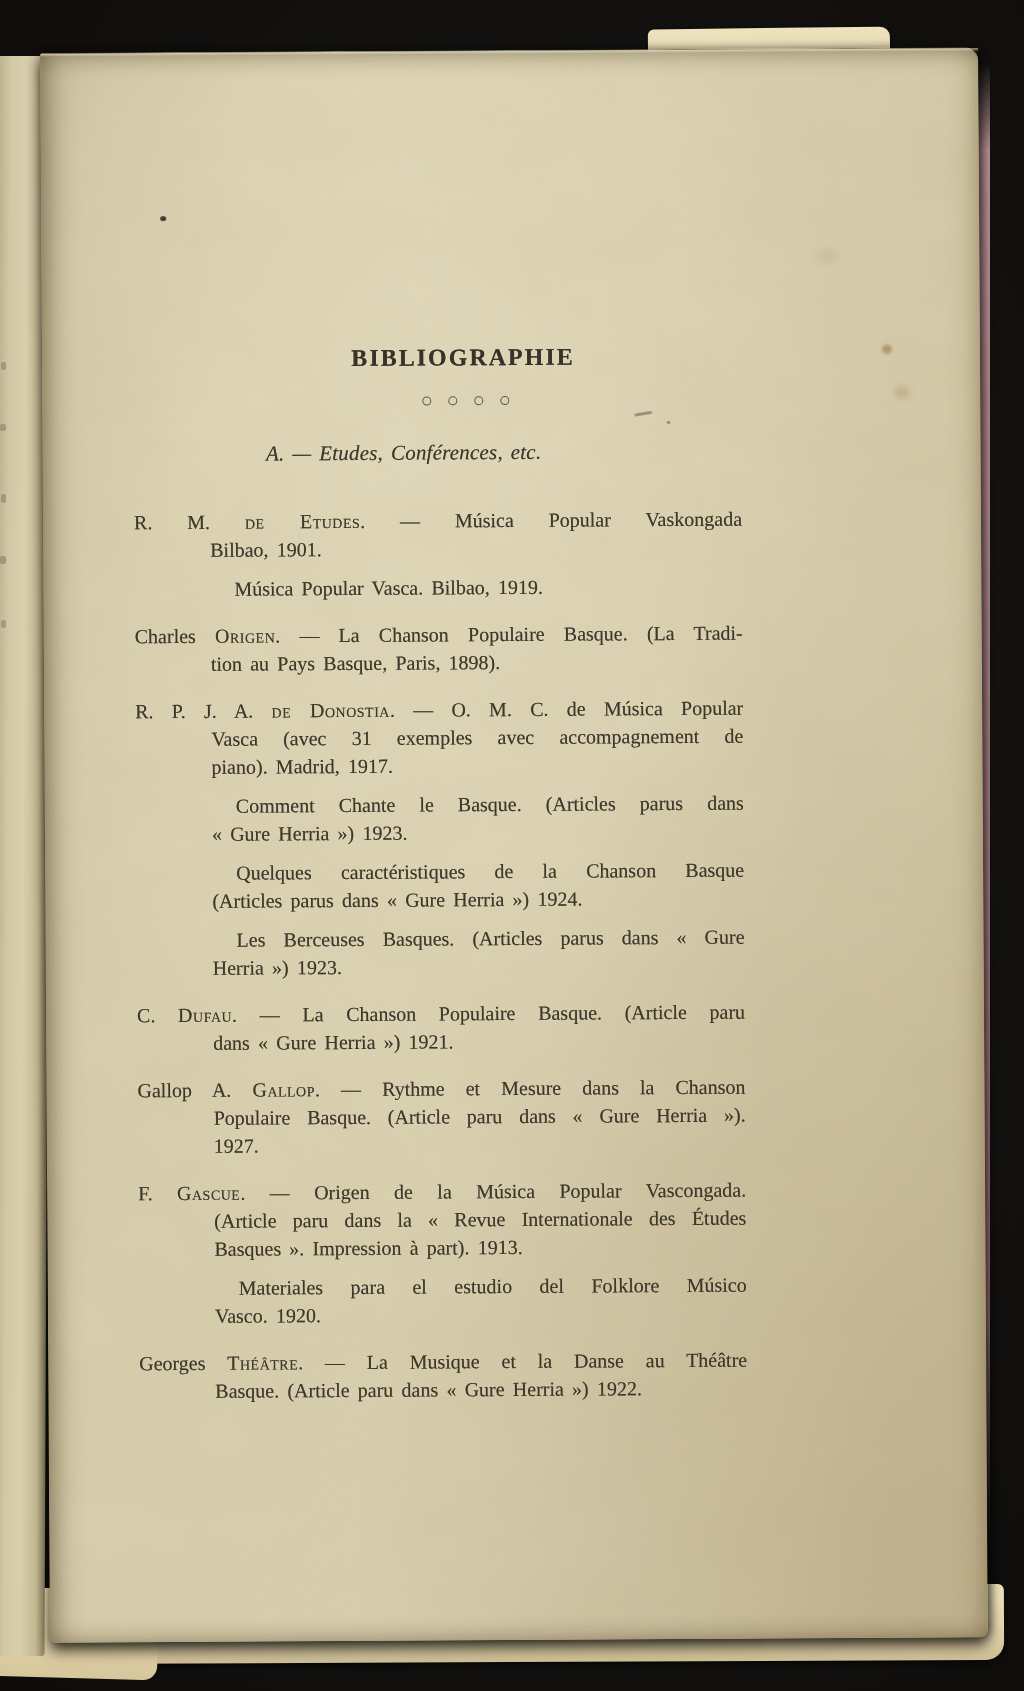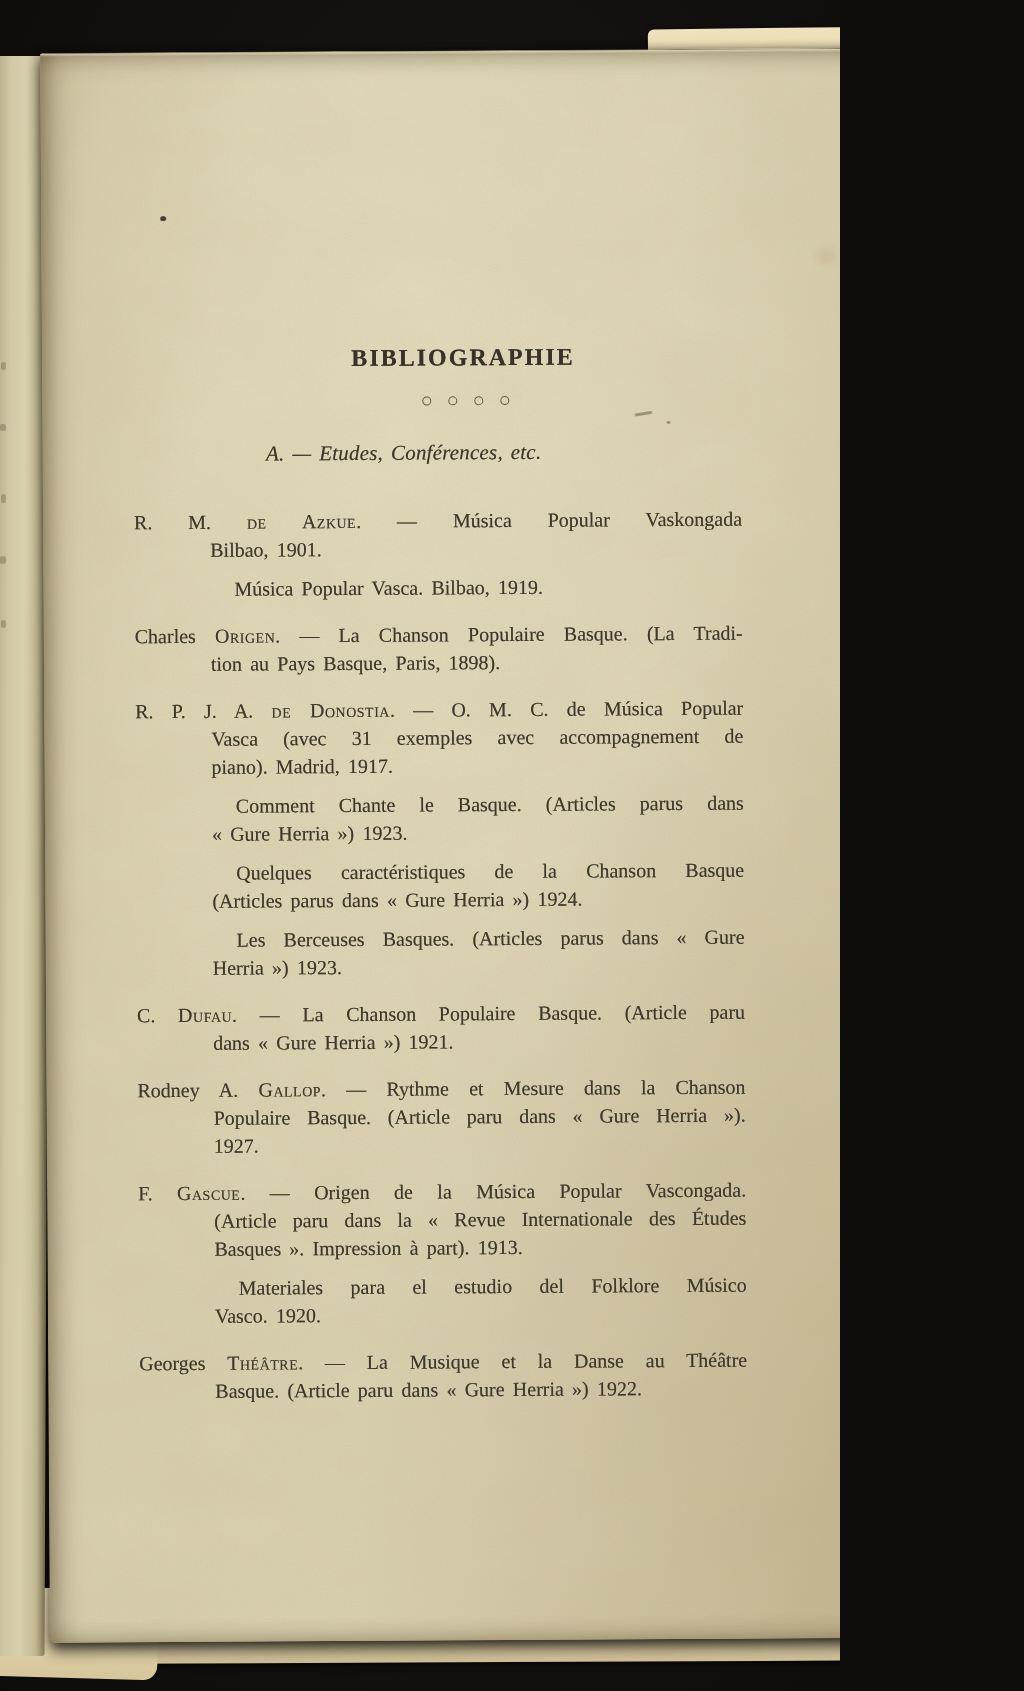--- a/index.html
+++ b/index.html
@@ -1,16 +1,16 @@
 <!DOCTYPE html>
 <html><head>
 <meta charset="utf-8">
 <style>
   html,body{margin:0;padding:0;background:#0e0d0c;}
-  .stage{position:relative;width:840px;height:1691px;overflow:hidden;
+  .stage{position:relative;width:1024px;height:1691px;overflow:hidden;
          background:radial-gradient(ellipse at 55% 45%, #1b1917 0%, #131211 55%, #0d0c0b 100%);}
   .stage *{box-sizing:border-box;}
 
   
   .back-tab{position:absolute;left:648px;top:28px;width:242px;height:40px;
             background:linear-gradient(#efe3bd,#dfd2a9);border-radius:6px 10px 0 0;
             transform:rotate(-.7deg);box-shadow:0 0 4px rgba(0,0,0,.5);}
   .pink-edge{position:absolute;left:972px;top:62px;width:18px;height:1480px;
              background:linear-gradient(180deg, rgba(184,143,147,0) 0%, #b88f93 6%, #b08489 55%, #a57b82 85%, rgba(165,123,130,0) 100%);
              border-radius:0 4px 4px 0;}
@@ -121,21 +121,21 @@
     <div class="fox2"></div>
     <div class="fox3"></div>
     <div class="mark-dash"></div>
     <div class="mark-dot"></div>
 
     <div class="title">BIBLIOGRAPHIE</div>
     <div class="ornament"><span class="ring"></span><span class="ring"></span><span class="ring"></span><span class="ring"></span></div>
     <div class="heading">A. — Etudes, Conférences, etc.</div>
     <div class="entries">
         <div class="entry main">
-          <div class="line first just"><span>R. M. </span><span class="sc">de Azkue</span><span>. — Música Popular Vaskongada</span></div>
+          <div class="line first just"><span>R. M. </span><span class="sc">de Etudes</span><span>. — Música Popular Vaskongada</span></div>
           <div class="line cont"><span>Bilbao, 1901.</span></div>
         </div>
         <div class="entry sub">
           <div class="line subfirst"><span>Música Popular Vasca. Bilbao, 1919.</span></div>
         </div>
         <div class="entry main">
           <div class="line first just"><span>Charles </span><span class="sc">Origen</span><span>. — La Chanson Populaire Basque. (La Tradi-</span></div>
           <div class="line cont"><span>tion au Pays Basque, Paris, 1898).</span></div>
         </div>
         <div class="entry main">
@@ -153,21 +153,21 @@
         </div>
         <div class="entry sub">
           <div class="line subfirst just"><span>Les Berceuses Basques. (Articles parus dans « Gure</span></div>
           <div class="line cont"><span>Herria ») 1923.</span></div>
         </div>
         <div class="entry main">
           <div class="line first just"><span>C. </span><span class="sc">Dufau</span><span>. — La Chanson Populaire Basque. (Article paru</span></div>
           <div class="line cont"><span>dans « Gure Herria ») 1921.</span></div>
         </div>
         <div class="entry main">
-          <div class="line first just"><span>Rodney A. </span><span class="sc">Gallop</span><span>. — Rythme et Mesure dans la Chanson</span></div>
+          <div class="line first just"><span>Gallop A. </span><span class="sc">Gallop</span><span>. — Rythme et Mesure dans la Chanson</span></div>
           <div class="line cont just"><span>Populaire Basque. (Article paru dans « Gure Herria »).</span></div>
           <div class="line cont"><span>1927.</span></div>
         </div>
         <div class="entry main">
           <div class="line first just"><span>F. </span><span class="sc">Gascue</span><span>. — Origen de la Música Popular Vascongada.</span></div>
           <div class="line cont just"><span>(Article paru dans la « Revue Internationale des Études</span></div>
           <div class="line cont"><span>Basques ». Impression à part). 1913.</span></div>
         </div>
         <div class="entry sub">
           <div class="line subfirst just"><span>Materiales para el estudio del Folklore Músico</span></div>

